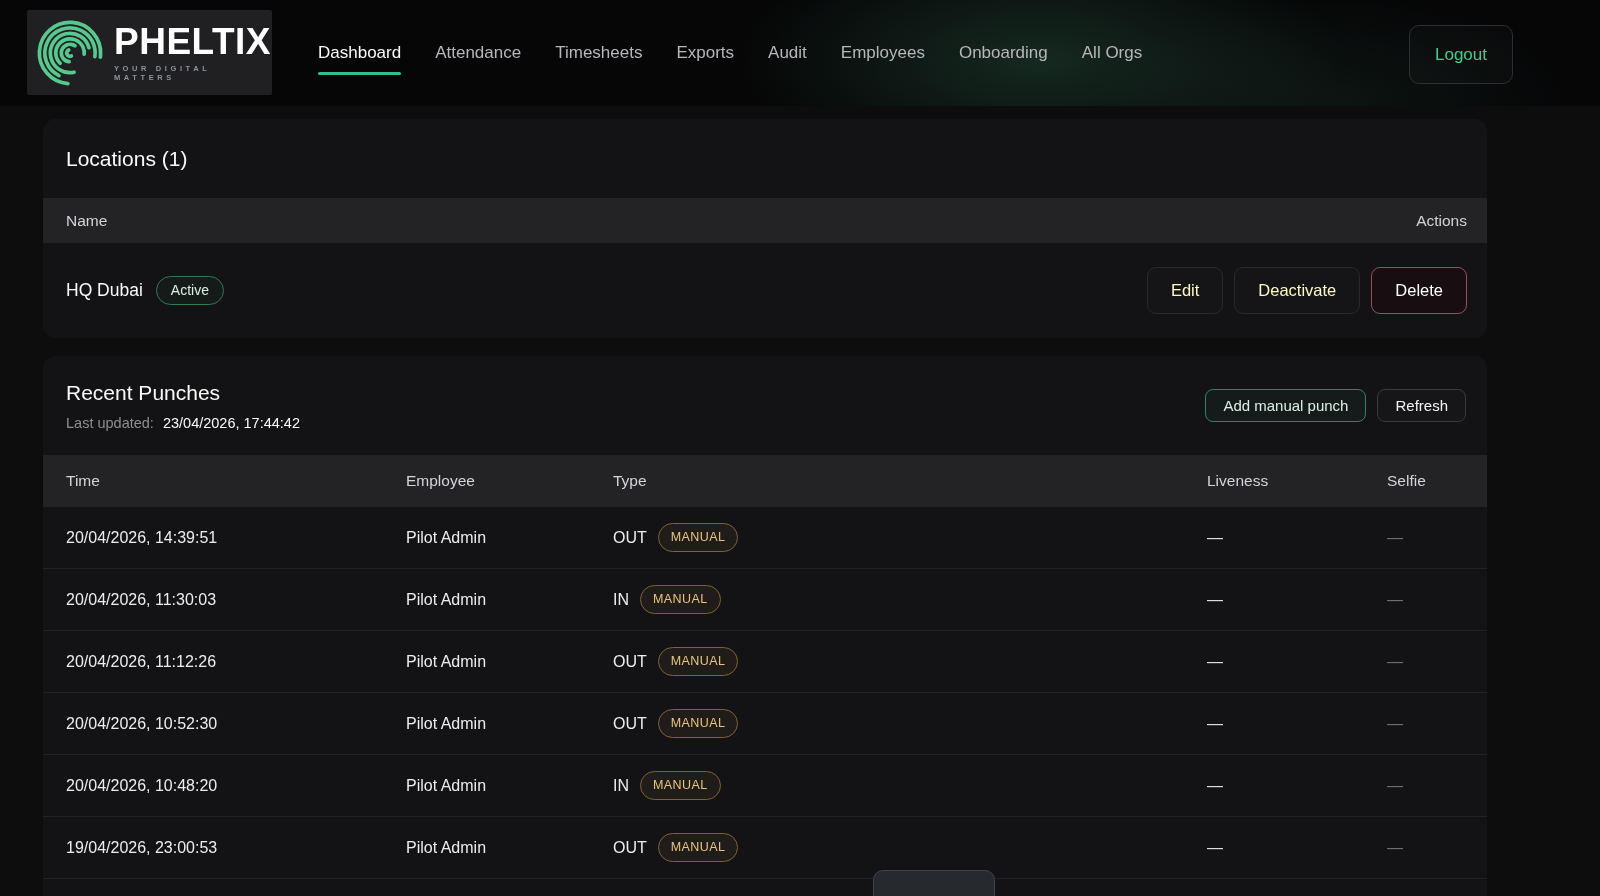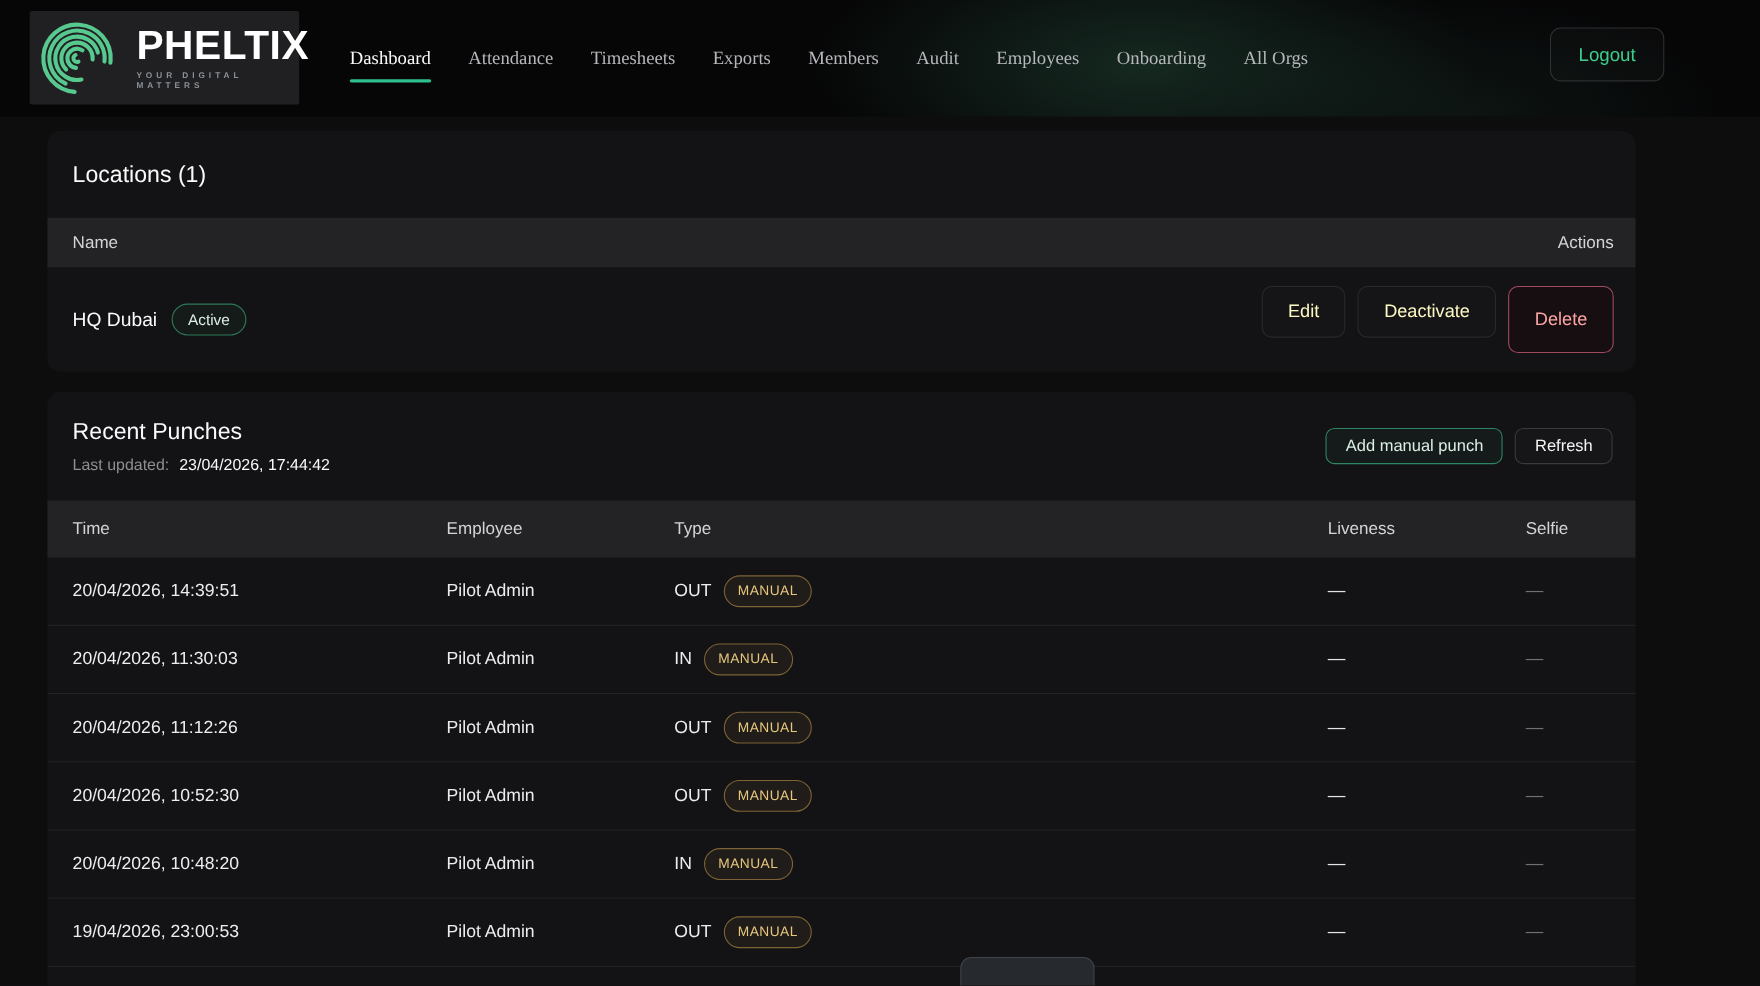--- a/index.html
+++ b/index.html
@@ -16,42 +16,42 @@
   .app-header {
     position:absolute; left:0; top:0; width:1600px; height:106px;
     background:
       radial-gradient(420px 170px at 1040px 60px, rgba(46,98,74,0.38), transparent 72%),
       radial-gradient(320px 140px at 1330px 100px, rgba(38,72,58,0.22), transparent 75%),
       #060607;
   }
   .logo-box {
     position:absolute; left:27px; top:10px; width:245px; height:85px;
     background:#202022; border-radius:2px;
-    display:flex; align-items:center; padding:0 10px 0 8px; gap:19px;
+    display:flex; align-items:center; padding:0 10px 0 8px; gap:9px;
   }
   .logo-box svg { flex:0 0 auto; }
   .brand-text { display:flex; flex-direction:column; }
   .brand-name { color:#ffffff; font-size:37px; font-weight:800; letter-spacing:0.5px; line-height:1; }
   .brand-tagline { margin-top:4px; color:#8b9299; font-size:7.5px; letter-spacing:3.6px; font-weight:700; }
 
   .main-nav {
     position:absolute; left:318px; top:0; height:106px;
     display:flex; align-items:center; gap:34px;
   }
   .nav-item {
     position:relative; height:106px; display:flex; align-items:center;
-    font-size:17px; color:#b6b6bb; cursor:pointer; white-space:nowrap;font-family:Liberation Serif, serif;
+    font-size:17px; color:#b6b6bb; cursor:pointer; white-space:nowrap;
   }
   .nav-item.active { color:#fafafa; }
   .nav-underline {
     position:absolute; left:0; right:0; bottom:31px; height:3px;
     background:#2fbf8f; border-radius:2px;
   }
   .logout-btn {
-    position:absolute; right:87px; top:25px; height:49px; padding:0 25px;
+    position:absolute; right:87px; top:25px; height:59px; padding:0 25px;
     border:1px solid #2e2e33; border-radius:10px;
     background:rgba(255,255,255,0.02);
     color:#3ecf8e; font-size:17px; font-family:inherit; cursor:pointer;
   }
 
   
   .panel {
     position:absolute; left:43px; width:1444px;
     background:#131315; border-radius:12px; overflow:hidden;
   }
@@ -74,22 +74,22 @@
     background:rgba(34,94,65,0.10);
   }
   .loc-spacer { flex:1; }
   .loc-actions { display:flex; gap:11px; }
   .btn { font-family:inherit; cursor:pointer; border-radius:9px; }
   .btn-ghost-green {
     height:47px; padding:0 23px; font-size:16.5px;
     background:#151517; border:1px solid #29292d; color:#fef9c3;
   }
   .btn-danger {
-    height:61px; padding:0 23px; font-size:16.5px;
-    background:#170e11; border:1px solid #a24a5e; color:#fca5a5;
+    height:47px; padding:0 23px; font-size:16.5px;
+    background:#170e11; border:1px solid #a24a5e; color:#ffffff;
   }
 
   
   .punch-head { padding:25px 22px 0 23px; }
   .punch-sub { margin-top:10px; font-size:14.5px; }
   .punch-sub .lbl { color:#8e8e93; }
   .punch-sub .val { color:#fafafa; margin-left:5px; }
   .punch-actions { position:absolute; top:33px; right:21px; display:flex; gap:11px; }
   .btn-add {
     height:33px; padding:0 17px; font-size:15px;
@@ -161,23 +161,20 @@
     <div class="nav-item">
         <span>Attendance</span>
       </div>
     <div class="nav-item">
         <span>Timesheets</span>
       </div>
     <div class="nav-item">
         <span>Exports</span>
       </div>
     <div class="nav-item">
-        <span>Members</span>
-      </div>
-    <div class="nav-item">
         <span>Audit</span>
       </div>
     <div class="nav-item">
         <span>Employees</span>
       </div>
     <div class="nav-item">
         <span>Onboarding</span>
       </div>
     <div class="nav-item">
         <span>All Orgs</span>

